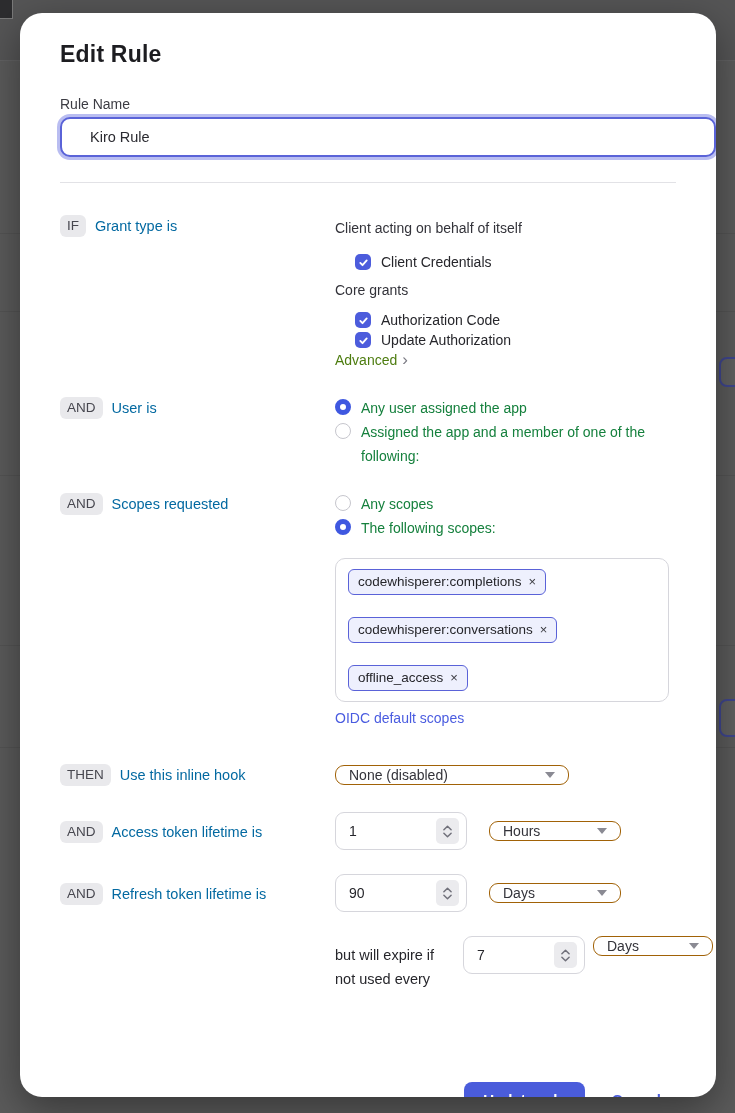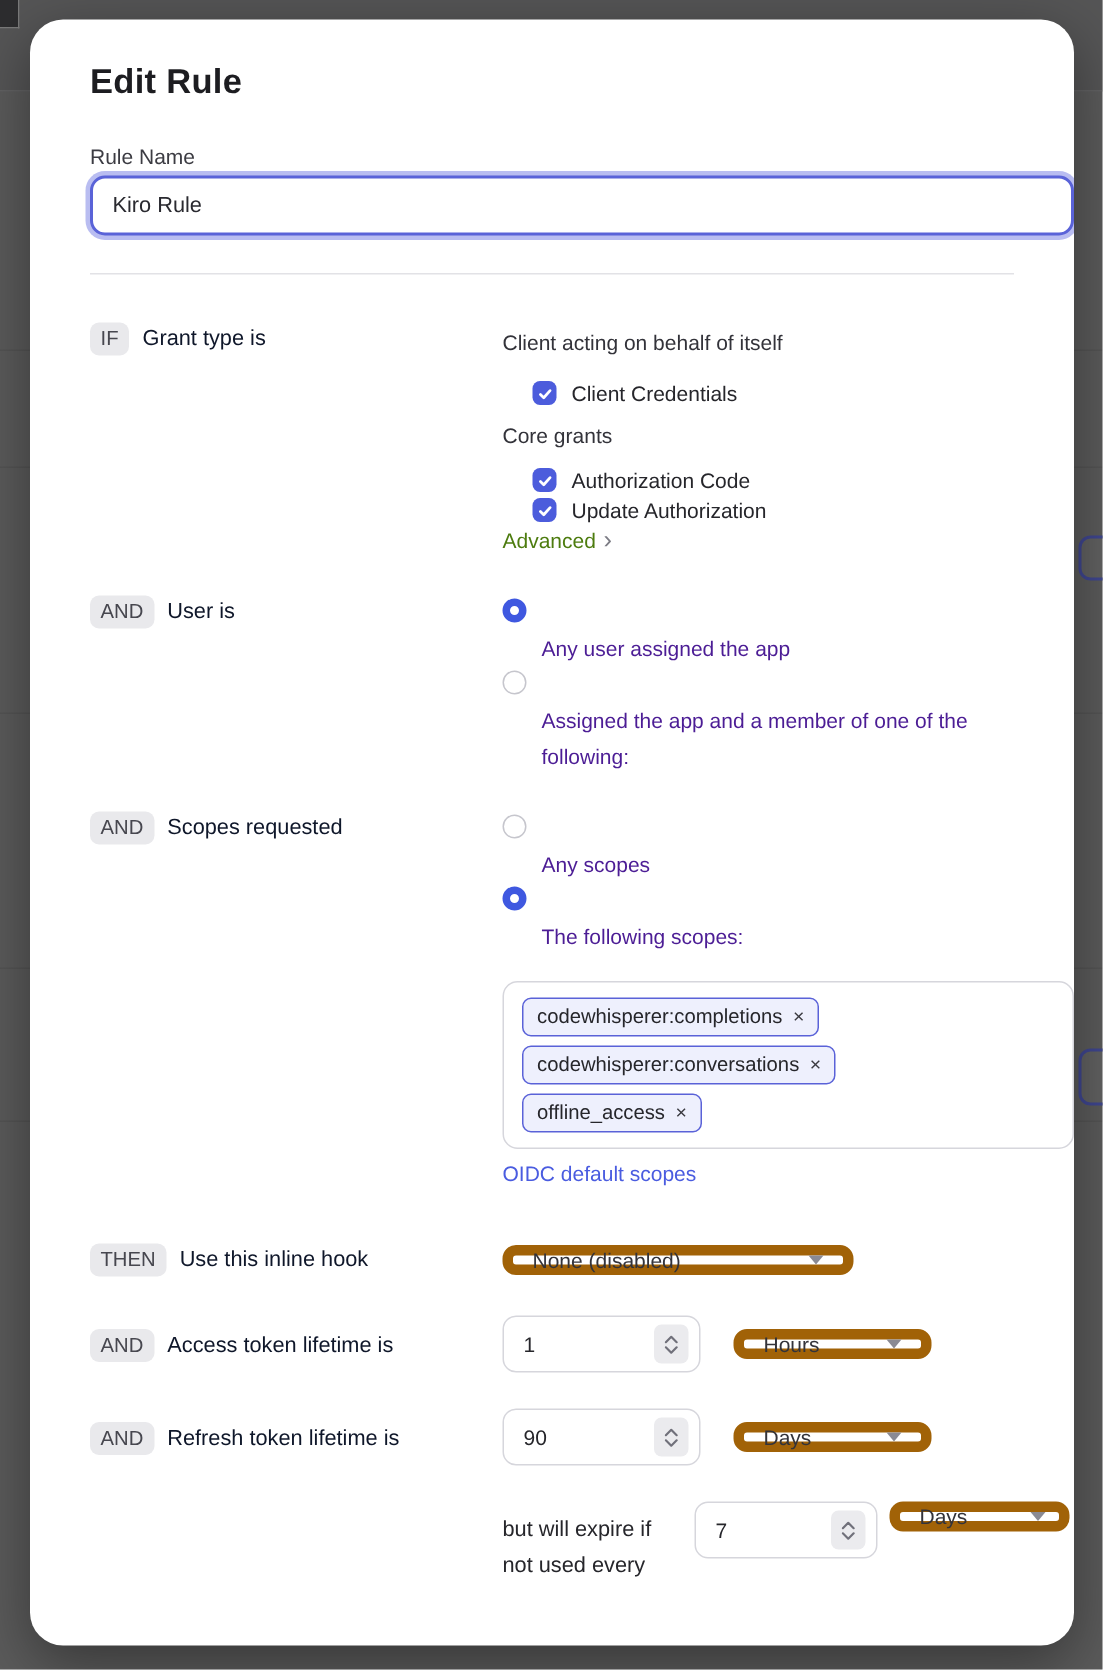--- a/index.html
+++ b/index.html
@@ -31,72 +31,72 @@
     overflow: hidden;
   }
   .modal-inner { padding: 0 20px; }
 
   h1.modal-title { font-size: 23px; font-weight: 700; color: #1d1d21; letter-spacing: .2px; margin-bottom: 28px; }
 
   .field-label { font-size: 14px; color: #3c3c43; margin-bottom: 5px; }
   .text-input {
     width: 656px; height: 40px; border: 2px solid #5a63d8; border-radius: 10px;
     box-shadow: 0 0 0 3px #b9bdf1;
-    font-size: 14.5px; color: #2a2a30; padding: 0 13px;
+    font-size: 14.5px; color: #2a2a30; padding: 0 28px;
     display: flex; align-items: center; background: #fff;
   }
 
   .divider { height: 1px; background: #e2e2e6; margin: 25px 0 31px 0; }
 
   
   .cond-row { display: grid; grid-template-columns: 275px 1fr; align-items: start; }
   .cond-left { display: flex; align-items: center; gap: 9px; padding-top: 1px; }
   .badge {
     display: inline-block; background: #e9e9ec; color: #47474f;
     font-size: 13.5px; border-radius: 6px; padding: 3px 7px; line-height: 16px;
   }
-  .cond-label { font-size: 14.5px; color: #0f172a; }
+  .cond-label { font-size: 14.5px; color: #0369a1; }
 
   .right-stack { padding-top: 4px; }
   .group-label { font-size: 14px; color: #33333a; line-height: 20px; }
 
   .check-row { display: flex; align-items: center; gap: 10px; padding-left: 20px; }
   .checkbox {
     width: 16px; height: 16px; border-radius: 5px; background: #4c5cdc;
     display: flex; align-items: center; justify-content: center; flex: 0 0 16px;
   }
   .check-label { font-size: 14px; color: #26262b; }
 
   .advanced { display: flex; align-items: center; gap: 5px; cursor: pointer; }
   .advanced-label { font-size: 14px; color: #4d7c0f; }
   .adv-chevron { font-size: 17px; color: #7b7b84; line-height: 14px; }
 
   .radio-row { display: flex; align-items: flex-start; gap: 10px; }
   .radio { width: 16px; height: 16px; border-radius: 50%; background: #fff; flex: 0 0 16px; margin-top: 3px; }
   .radio.checked { border: 5px solid #3f58e0; }
   .radio.unchecked { border: 1.5px solid #c6c6cd; }
-  .radio-label { font-size: 14px; color: #4c1d95; line-height: 24px; max-width: 345px; margin-top: 24px; }
+  .radio-label { font-size: 14px; color: #15803d; line-height: 24px; max-width: 345px; }
 
   
   .scope-box {
-    width: 381px; min-height: 106px; border: 1px solid #d6d6dc; border-radius: 10px;
+    width: 334px; min-height: 106px; border: 1px solid #d6d6dc; border-radius: 10px;
     margin-top: 18px; padding: 10px 12px;
-    display: flex; flex-direction: column; align-items: flex-start; gap: 6px;
+    display: flex; flex-direction: column; align-items: flex-start; gap: 22px;
   }
   .chip {
     display: inline-flex; align-items: center; gap: 7px;
     background: #eef0fd; border: 1px solid #5a62d8; border-radius: 6px;
     padding: 3px 9px; font-size: 13.5px; color: #26262b; line-height: 18px;
   }
   .chip-x { font-size: 13px; color: #3a3a40; cursor: pointer; line-height: 12px; }
   .scope-link { display: inline-block; margin-top: 8px; font-size: 14px; color: #4a5ce0; cursor: pointer; }
 
   
   .select {
-    height: 20px; border: 7px solid #a16207; border-radius: 9px; background: #fff;
+    height: 20px; border: 1px solid #a16207; border-radius: 9px; background: #fff;
     display: flex; align-items: center; justify-content: space-between;
     font-size: 14px; color: #33333a; padding: 0 13px; cursor: pointer; gap: 42px;
   }
   .caret-down {
     width: 0; height: 0; border-left: 5px solid transparent; border-right: 5px solid transparent;
     border-top: 6px solid #8a8a93;
   }
   .num-input {
     height: 38px; border: 1px solid #d6d6dc; border-radius: 9px; background: #fff;
     display: flex; align-items: center; justify-content: space-between;

